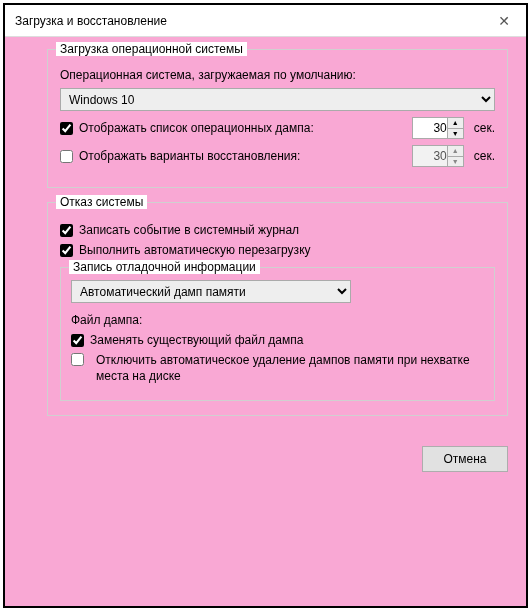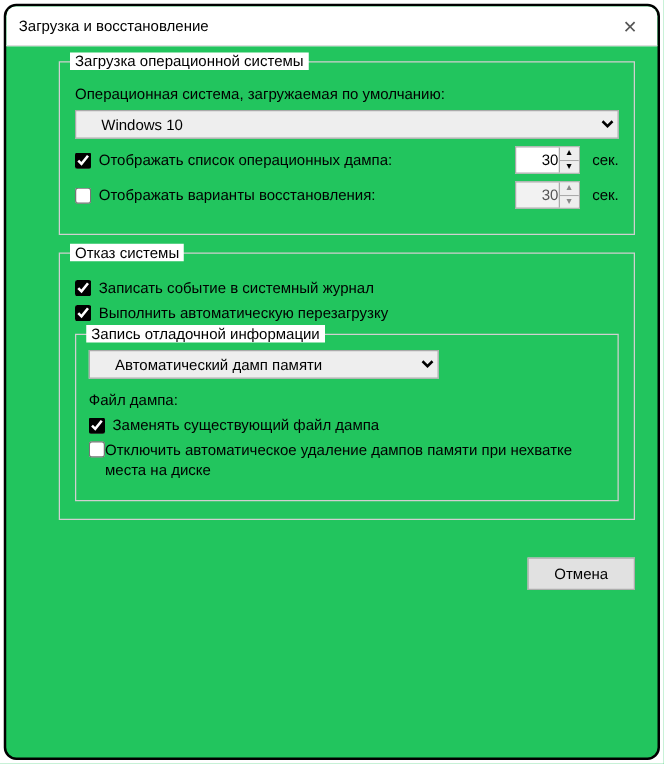--- a/index.html
+++ b/index.html
@@ -6,25 +6,25 @@
 body {
   font-family: "Segoe UI", Tahoma, sans-serif;
   font-size: 12px;
   background: #fff;
   width: 531px;
   height: 611px;
   position: relative;
 }
 .outer {
   border: 2px solid #000;
-  border-radius: 10px;
+  border-radius: 0;
   width: 525px;
   height: 605px;
   margin: 3px;
-  background: #22c55e;
+  background: #f9a8d4;
   overflow: hidden;
 }
 .titlebar {
   height: 32px;
   display: flex;
   align-items: center;
   padding: 0 10px;
   border-bottom: 1px solid #ddd;
   background: #fff;
 }
@@ -45,21 +45,21 @@
   font-size: 12px;
 }
 .label-line { margin: 4px 0 6px 0; }
 select {
   width: 100%;
   height: 23px;
   font-family: inherit;
   font-size: 12px;
   border: 1px solid #aaa;
   background: #eee;
-  padding-left: 16px;
+  padding-left: 4px;
 }
 select.small { width: 280px; }
 .row {
   display: flex;
   align-items: center;
   margin: 6px 0;
   gap: 6px;
 }
 .row label { display: flex; align-items: center; gap: 6px; }
 input[type=checkbox] {
@@ -114,21 +114,21 @@
   font-family: inherit; font-size: 12px;
   cursor: default;
 }
 .highlight-ring {
   border: 3px solid #d40000;
   border-radius: 6px;
   padding: 2px;
   display: inline-block;
   box-shadow: 0 0 3px rgba(212,0,0,0.5);
 }
-.check-row-wide { display:flex; align-items:flex-start; gap:0; margin:6px 0;}
+.check-row-wide { display:flex; align-items:flex-start; gap:12px; margin:6px 0;}
 .check-row-wide span { line-height: 1.3; }
 .spacer-right { margin-left: auto; }
 </style>
 </head>
 <body>
 
 <div class="outer">
   <div class="titlebar">
     <span class="title-text">Загрузка и восстановление</span>
     <span class="close-x">✕</span>

